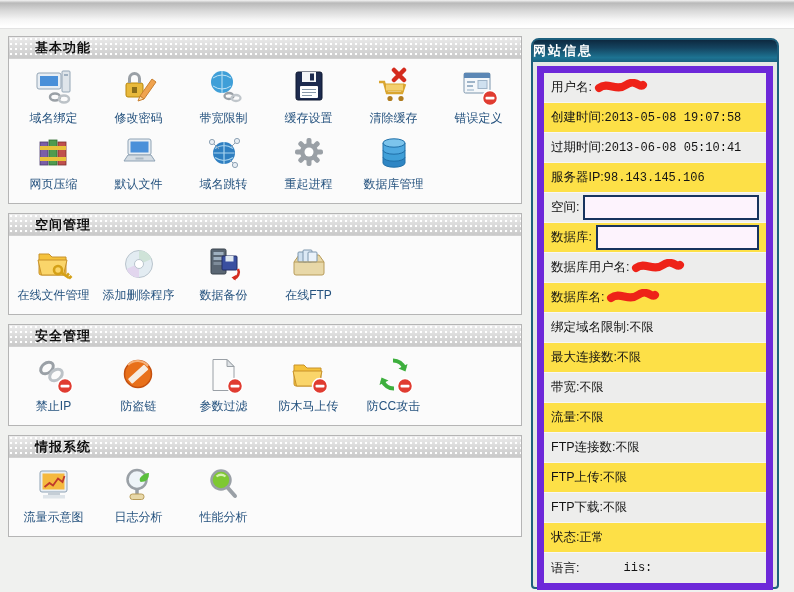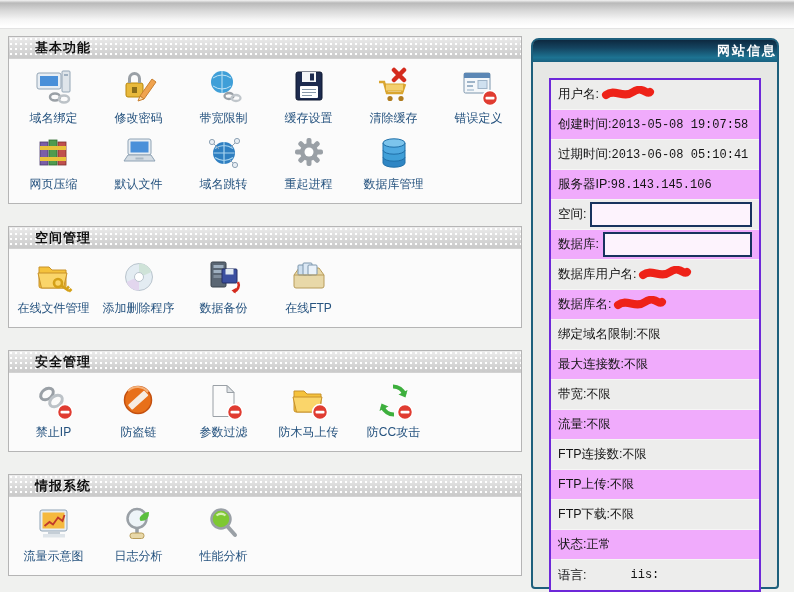--- a/index.html
+++ b/index.html
@@ -4,43 +4,43 @@
 <style>
   html,body{margin:0;padding:0;}
   body{width:794px;height:592px;position:relative;overflow:hidden;
        background:#f0f1ef;font-family:"Liberation Sans",sans-serif;}
   
   .topbar{position:absolute;left:0;top:0;width:794px;height:28px;
     background:linear-gradient(180deg,#f4f4f4 0,#b9b9b9 3px,#d6d6d6 10px,#f6f6f6 20px,#ffffff 26px);
     border-bottom:1px solid #e3e3e3;}
   
   #left-col{position:absolute;left:8px;top:36px;width:514px;}
-  .section{border:1px solid #b5b5b5;background:#fbfbfb;margin-bottom:22px;}
+  .section{border:1px solid #b5b5b5;background:#fbfbfb;margin-bottom:9px;}
   .section-header{height:21px;
     background:radial-gradient(circle at 2px 2px,#ffffff 1px,rgba(255,255,255,0) 1.6px) 0 0/5px 5px repeat,
                linear-gradient(#ececec,#c9c9c9);
     border-bottom:1px solid #d2d2d2;display:flex;align-items:center;padding-left:26px;}
   .section-title{font-weight:bold;font-size:13px;color:#101010;letter-spacing:1px;}
   .section-body{display:flex;flex-wrap:wrap;padding:8px 0 4px 2px;}
   .item{width:85px;display:flex;flex-direction:column;align-items:center;
         text-decoration:none;margin-bottom:6px;cursor:pointer;}
   .item .icon{width:40px;height:40px;display:block;}
   .item-label{font-size:12px;color:#26537f;margin-top:3px;white-space:nowrap;}
   
   #info-panel{position:absolute;left:531px;top:38px;width:248px;height:551px;
     background:#e6e7e5;border:2px solid #1d5f7c;border-radius:8px 8px 4px 4px;box-sizing:border-box;}
   .panel-header{height:22px;border-radius:5px 5px 0 0;color:#ffffff;font-weight:bold;font-size:13px;
-    display:flex;justify-content:flex-end;align-items:center;letter-spacing:2px;
+    display:flex;justify-content:flex-start;align-items:center;letter-spacing:2px;
     background:linear-gradient(180deg,#0d2940 0,#14435f 35%,#1d7392 80%,#186080 100%);}
-  .info-rows{margin:16px;border:2px solid #6d28d9;background:#ffffff;}
+  .info-rows{margin:4px;border:7px solid #6d28d9;background:#ffffff;}
   .info-row{height:30px;display:flex;align-items:center;padding:0 7px;box-sizing:border-box;
     font-size:12.5px;color:#141414;border-bottom:1px solid #f6f6f5;}
   .info-row:last-child{border-bottom:none;gap:44px;}
   .info-row.odd{background:#ededec;}
-  .info-row.even{background:#f0abfc;}
+  .info-row.even{background:#fde047;}
   .info-label{white-space:nowrap;}
   .info-value{font-family:"Liberation Mono","DejaVu Sans Mono",monospace;font-size:12px;white-space:nowrap;}
   .info-input{flex:1;min-width:0;margin-left:4px;height:19px;background:#fdf3fd;
     border:2px solid #17335e;outline:none;}
   .redacted{margin-left:2px;display:block;}
 </style>
 </head>
 <body>
 
 <div class="topbar"></div>

